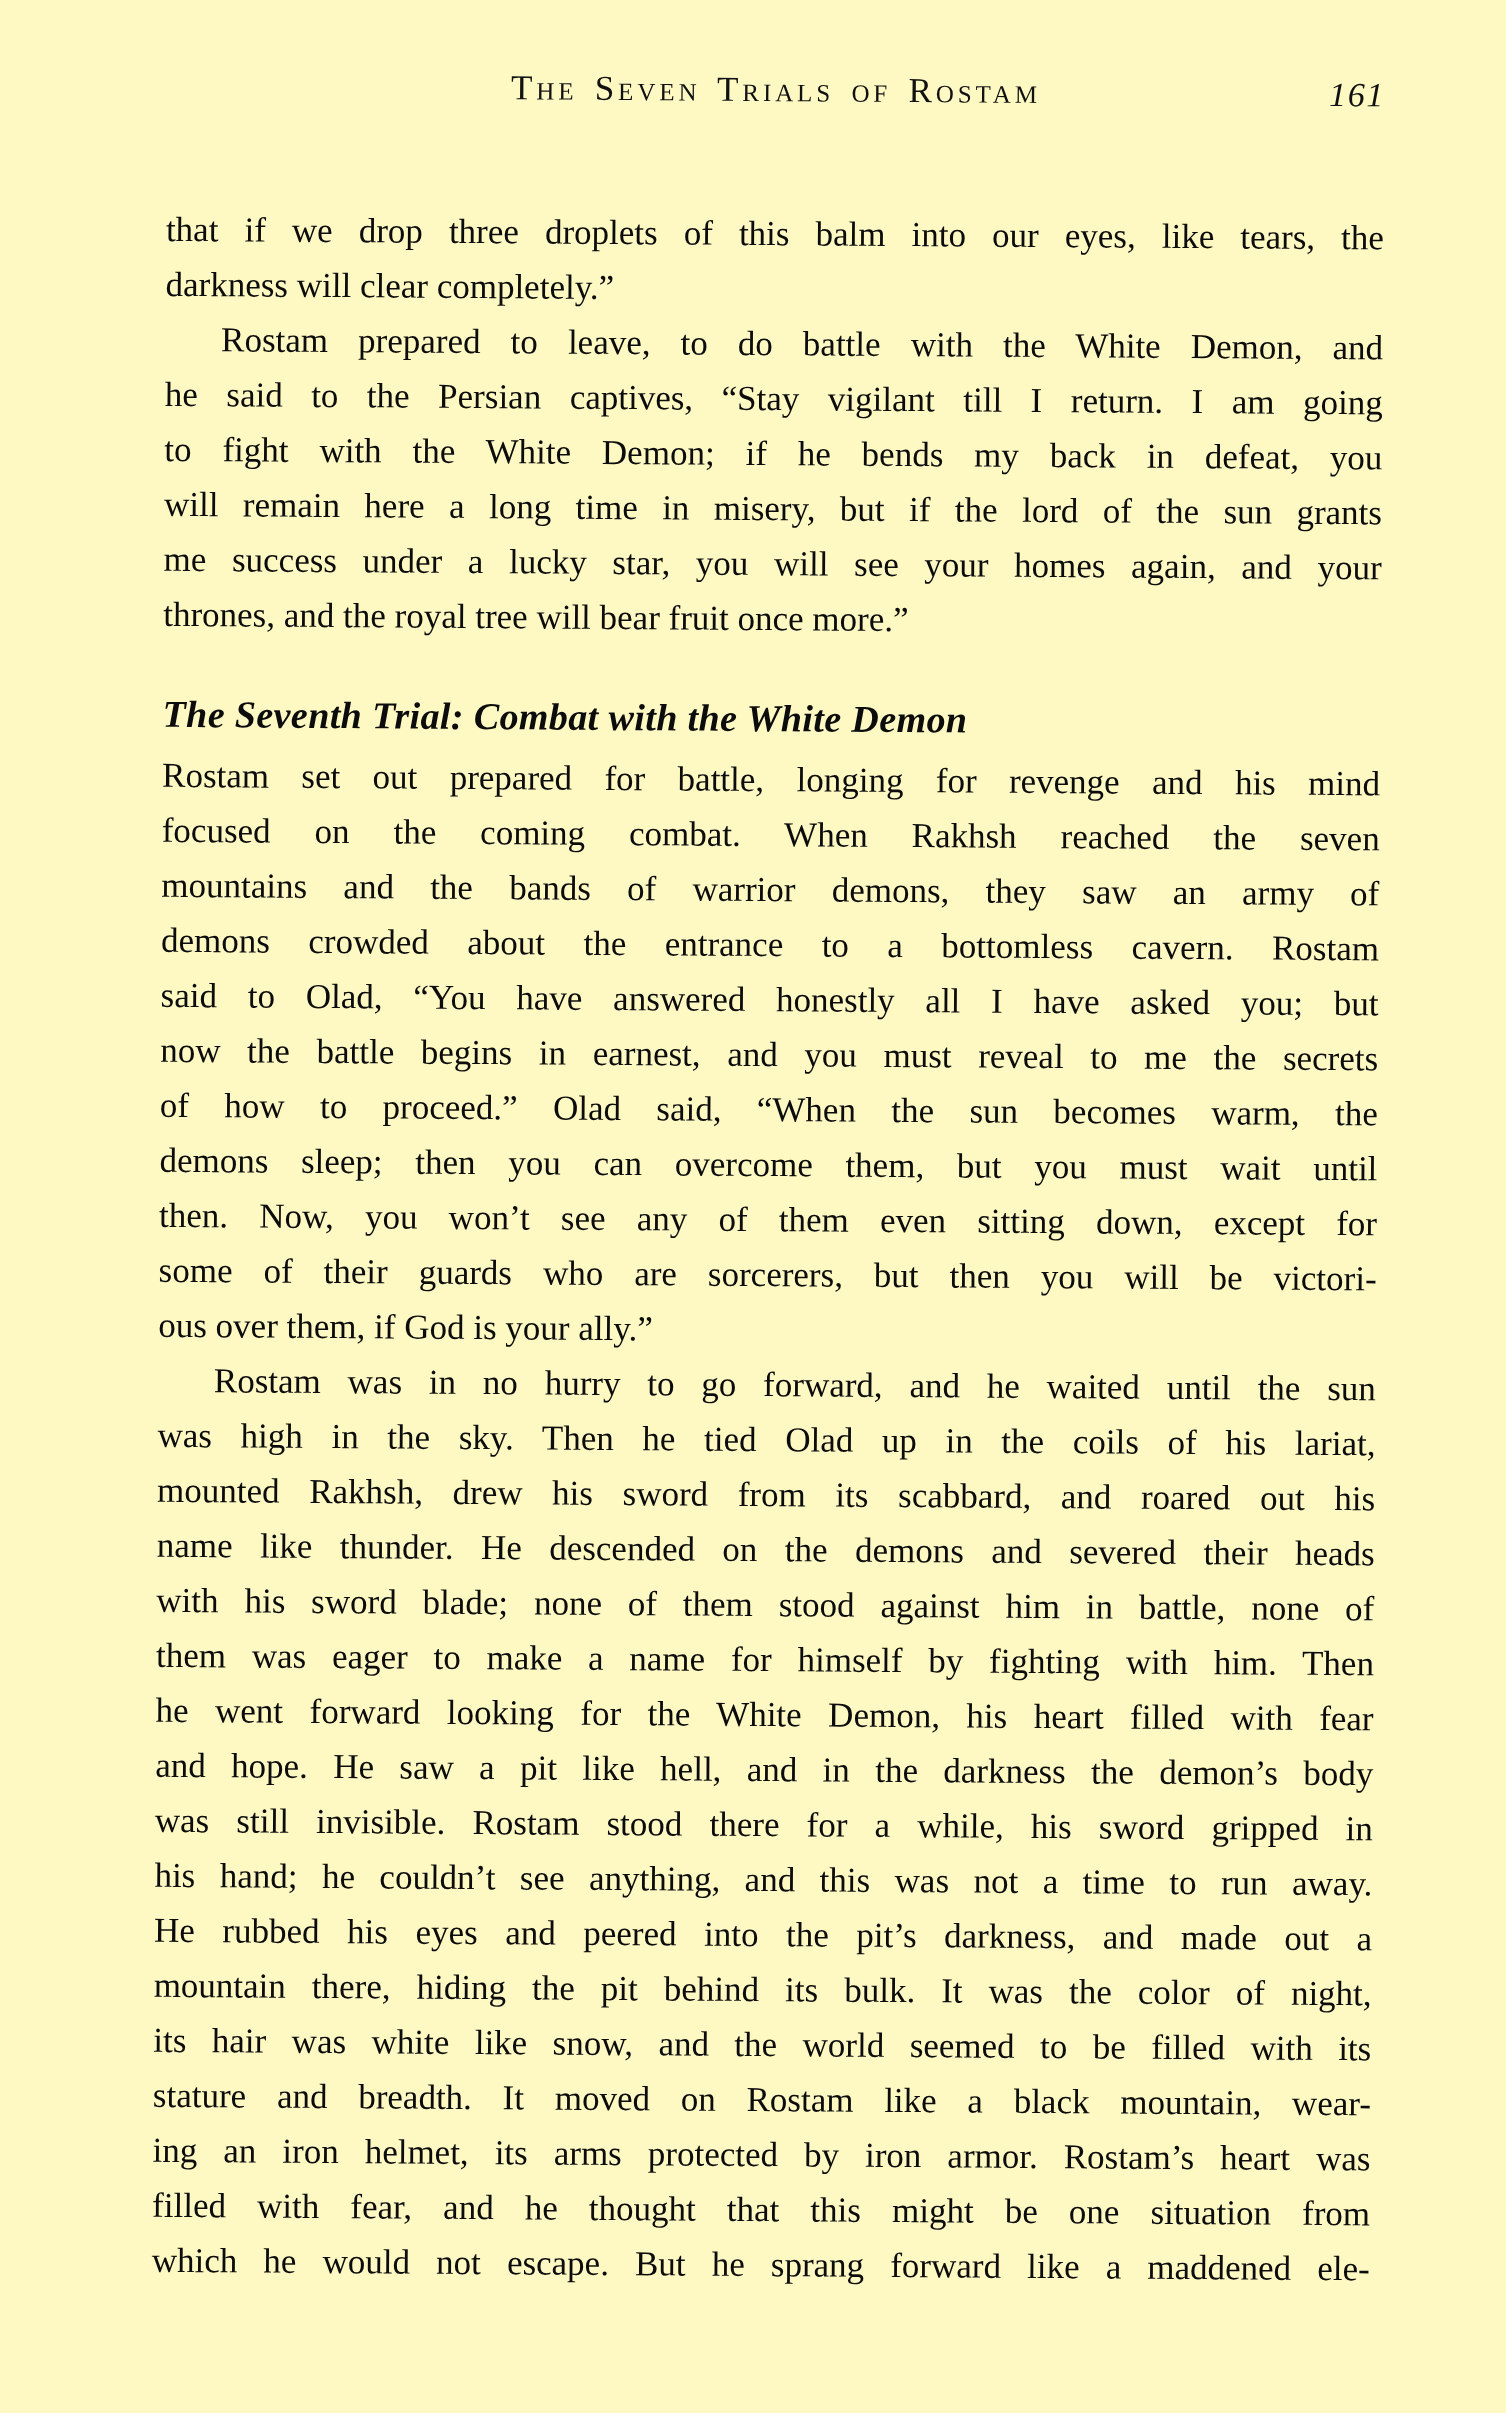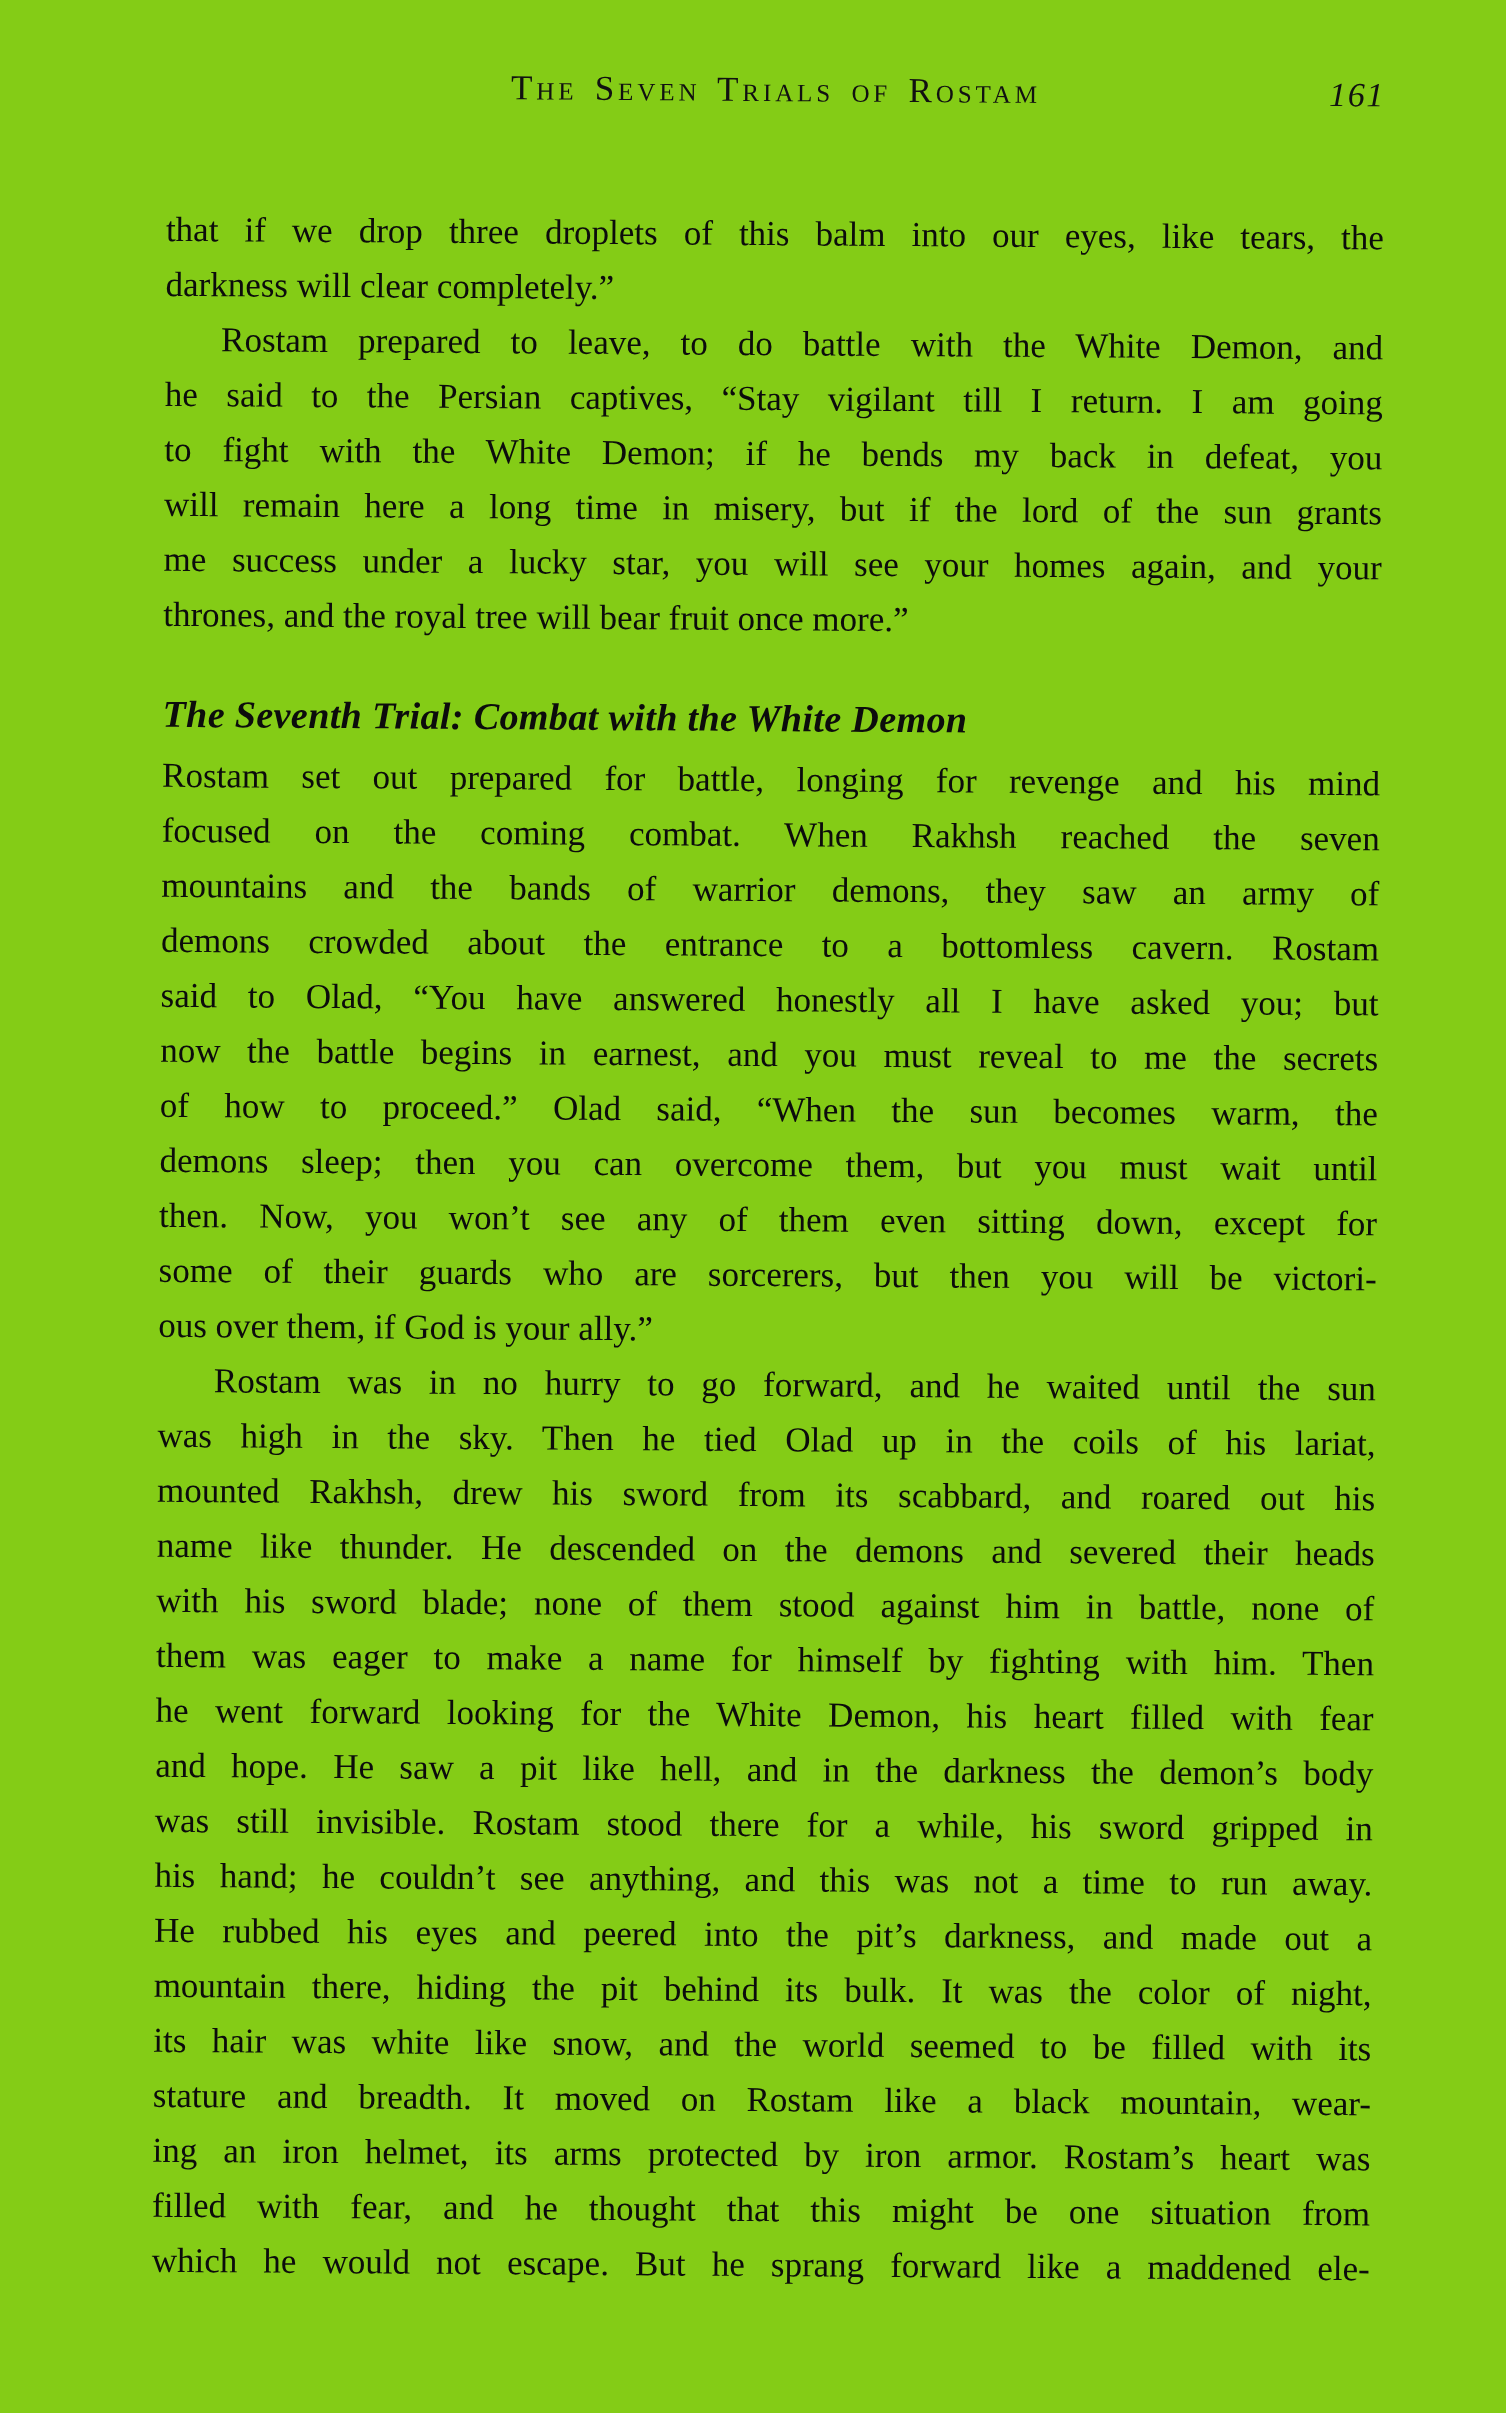--- a/index.html
+++ b/index.html
@@ -1,20 +1,20 @@
 <!DOCTYPE html>
 <html style="font-size:12.5px"><head>
 <meta charset="utf-8">
 <style>
   html, body { margin: 0; padding: 0; background: #ffffff; }
   .page {
     position: relative;
     width: 1506px;
     height: 2413px;
-    background: #84cc16;
+    background: #fef9c3;
     overflow: hidden;
     font-family: "Liberation Serif", serif;
     color: #0c0c0c;
   }
   .scan-tilt {
     position: absolute;
     left: 0; top: 0; right: 0; bottom: 0;
     transform: rotate(0.4deg);
     transform-origin: 50% 45%;
   }

